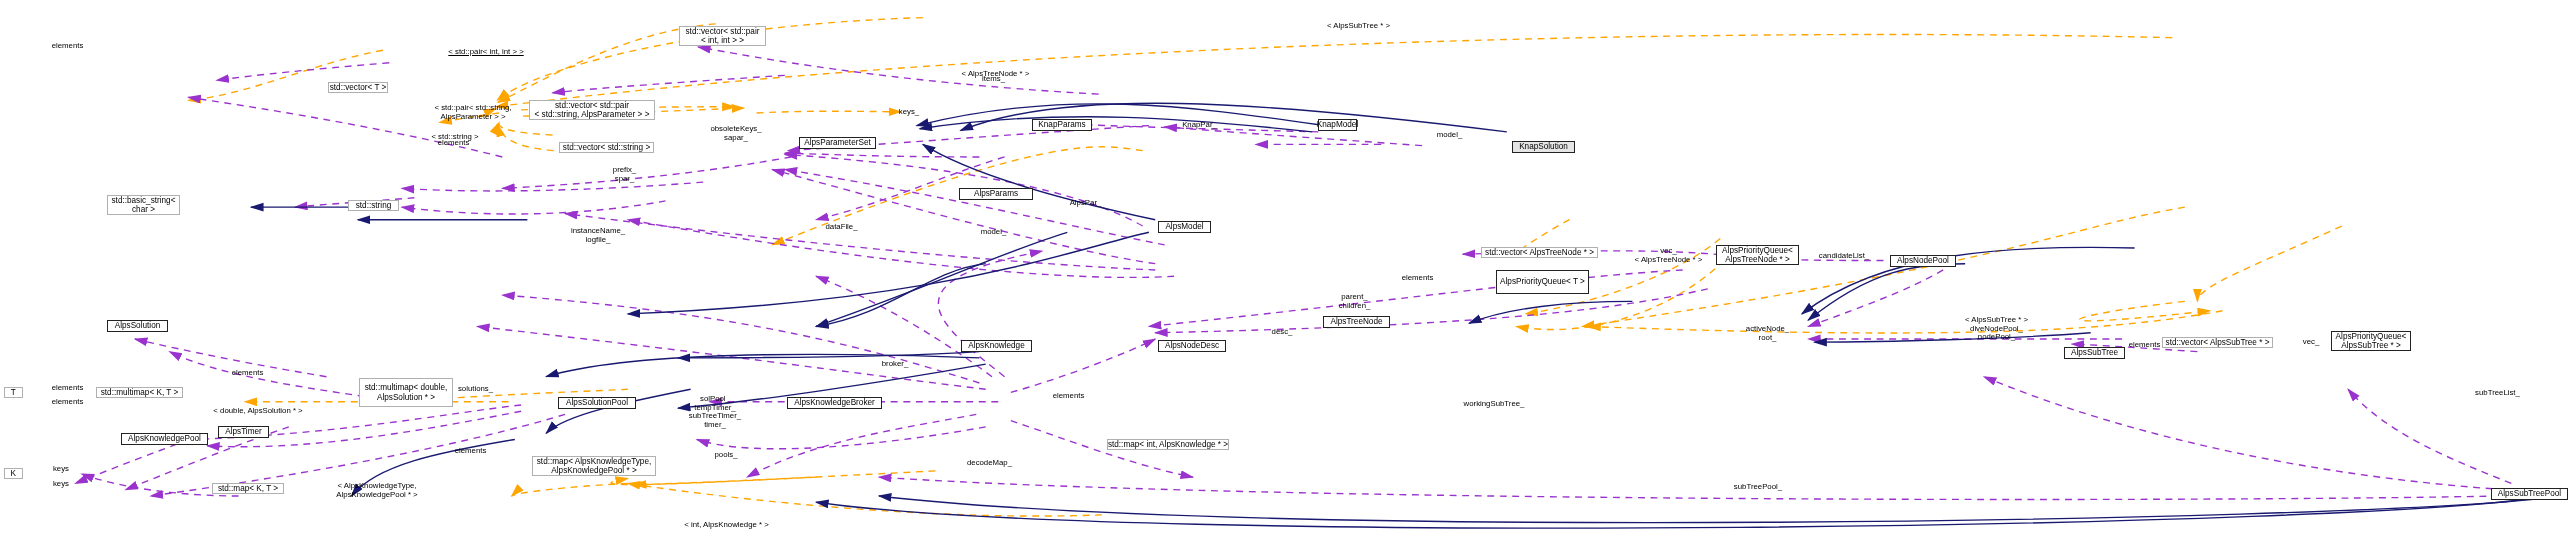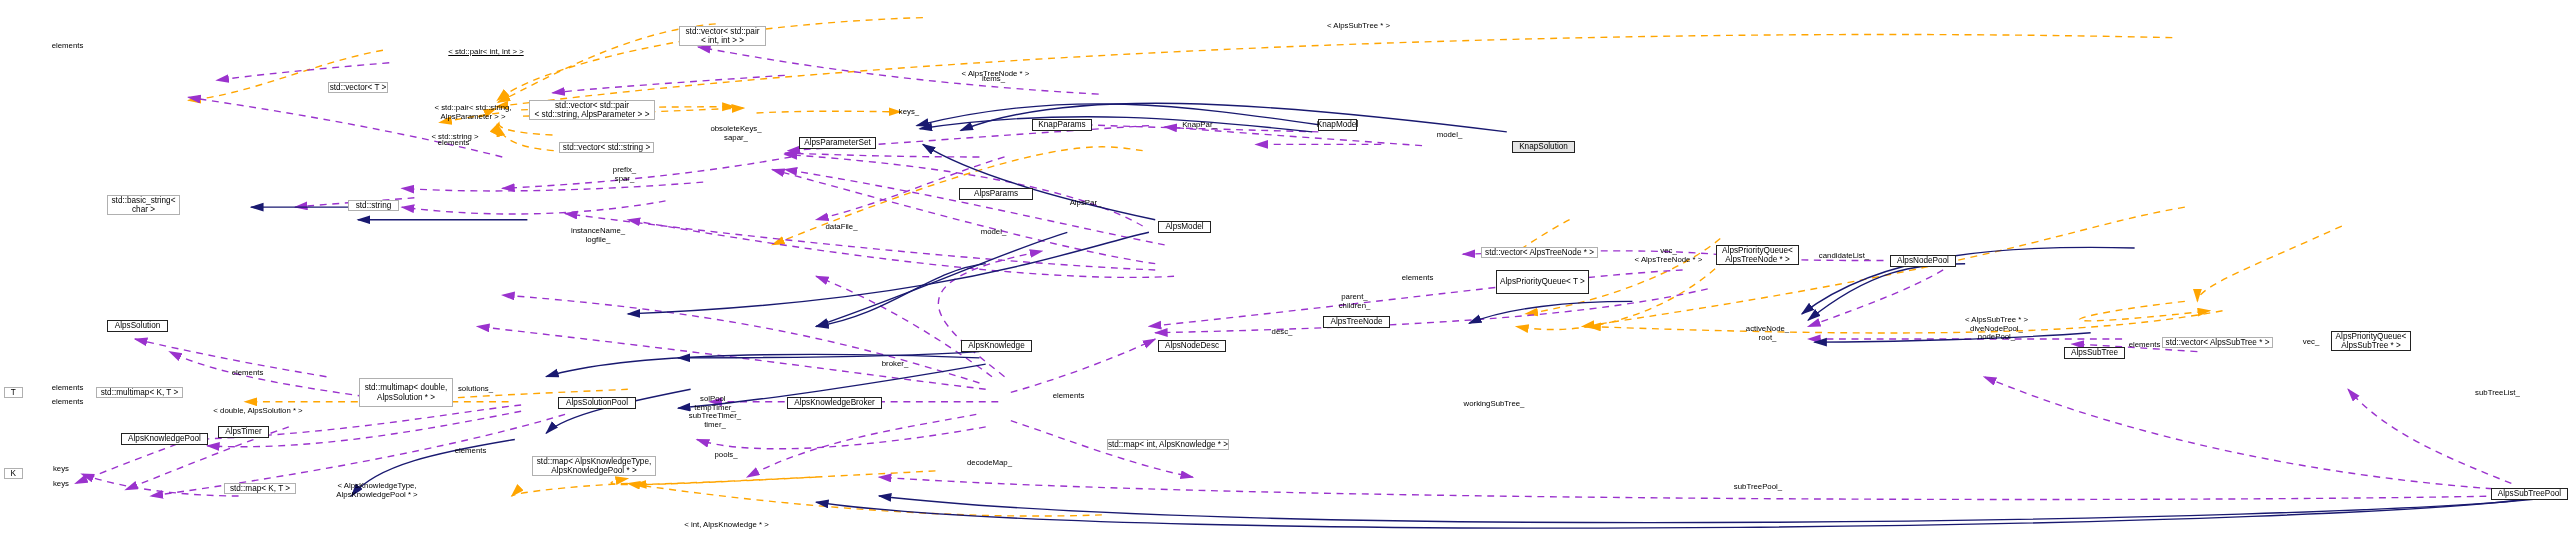--- a/index.html
+++ b/index.html
@@ -186,21 +186,21 @@
 AlpsSolution * &gt;</div>
   <div class="node cls" style="left:558px;top:397px;width:78px;height:12px;">AlpsSolutionPool</div>
   <div class="node cls" style="left:787px;top:397px;width:95px;height:12px;">AlpsKnowledgeBroker</div>
 
   <div class="node cls" style="left:121px;top:433px;width:87px;height:12px;border-width:0.9px;">AlpsKnowledgePool</div>
   <div class="node cls" style="left:218px;top:426px;width:51px;height:12px;">AlpsTimer</div>
   <div class="node tmpl" style="left:1107px;top:439px;width:122px;height:11.3px;">std::map&lt; int, AlpsKnowledge * &gt;</div>
   <div class="node tmpl" style="left:532px;top:456px;width:124px;height:19.5px;">std::map&lt; AlpsKnowledgeType,
 AlpsKnowledgePool * &gt;</div>
   <div class="node tmpl" style="left:3.8px;top:468px;width:19px;height:11.3px;">K</div>
-  <div class="node tmpl" style="left:212px;top:483px;width:72px;height:11.3px;margin-left:12px;">std::map&lt; K, T &gt;</div>
+  <div class="node tmpl" style="left:212px;top:483px;width:72px;height:11.3px;">std::map&lt; K, T &gt;</div>
   <div class="node cls" style="left:2491px;top:488px;width:77px;height:12px;">AlpsSubTreePool</div>
 
   <div class="elabel usage" style="left:36px;top:42px;width:63px;">elements</div>
   <div class="elabel tmplarg" style="left:423px;top:28px;width:126px;text-decoration:underline;">&lt; std::pair&lt; int, int &gt; &gt;</div>
   <div class="elabel tmplarg" style="left:410px;top:84px;width:126px;">&lt; std::pair&lt; std::string,
 AlpsParameter &gt; &gt;</div>
   <div class="elabel tmplarg" style="left:408px;top:113px;width:94px;">&lt; std::string &gt;</div>
   <div class="elabel usage" style="left:422px;top:139px;width:63px;">elements</div>
   <div class="elabel tmplarg" style="left:939px;top:50px;width:113px;">&lt; AlpsTreeNode * &gt;</div>
   <div class="elabel usage" style="left:962px;top:75px;width:63px;">items_</div>

